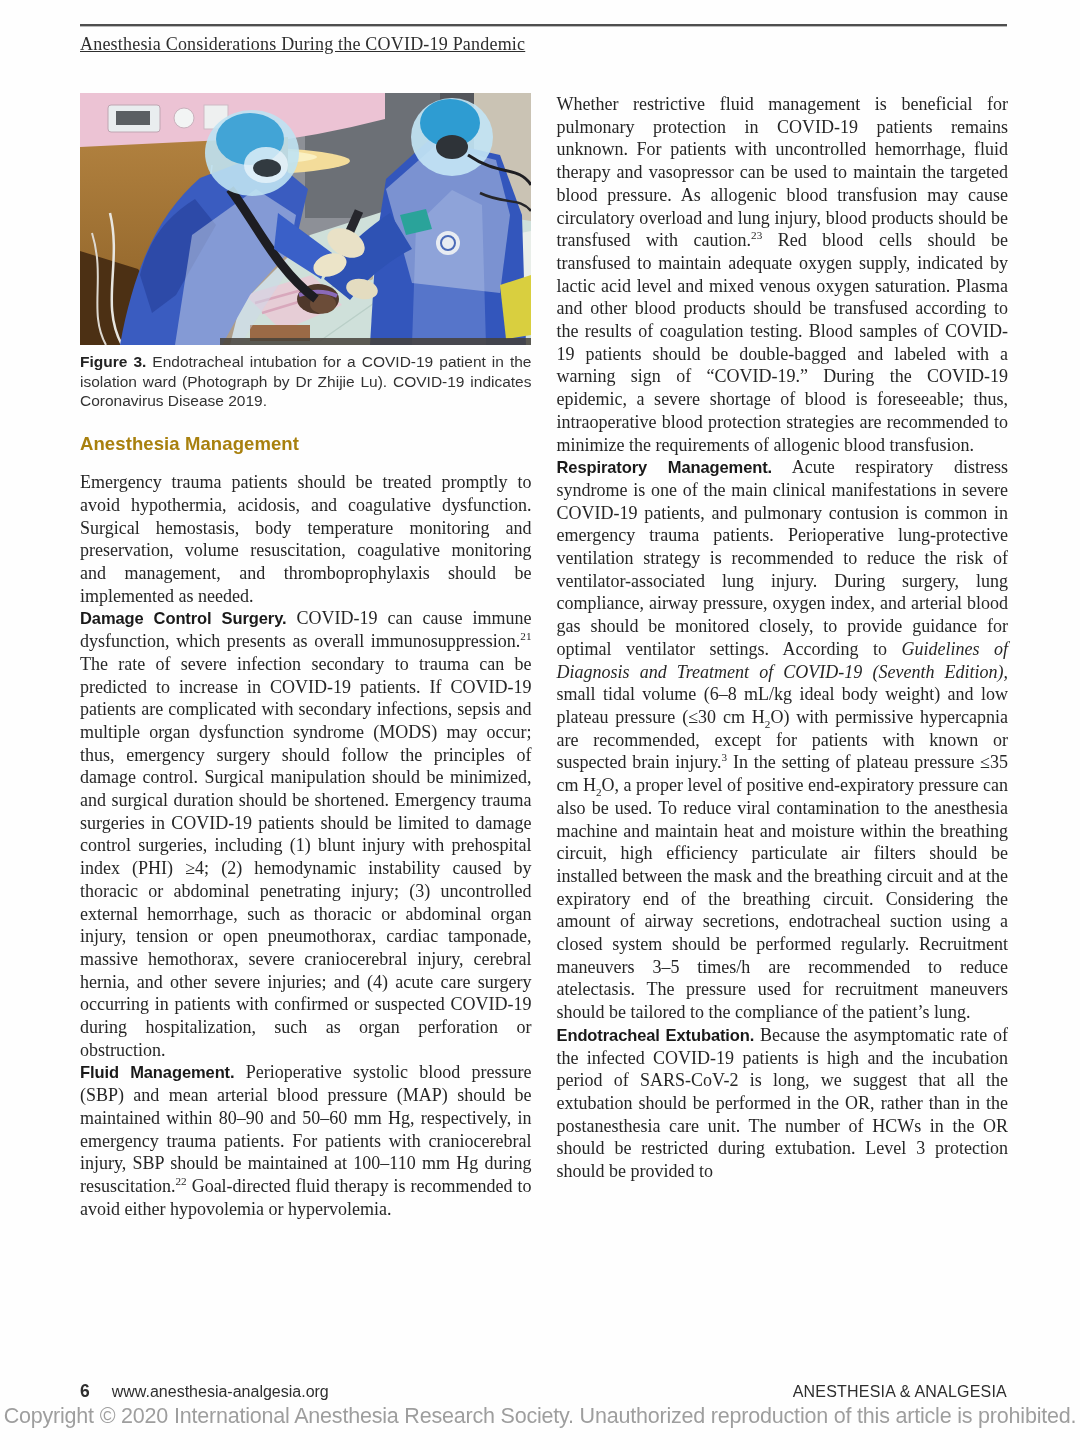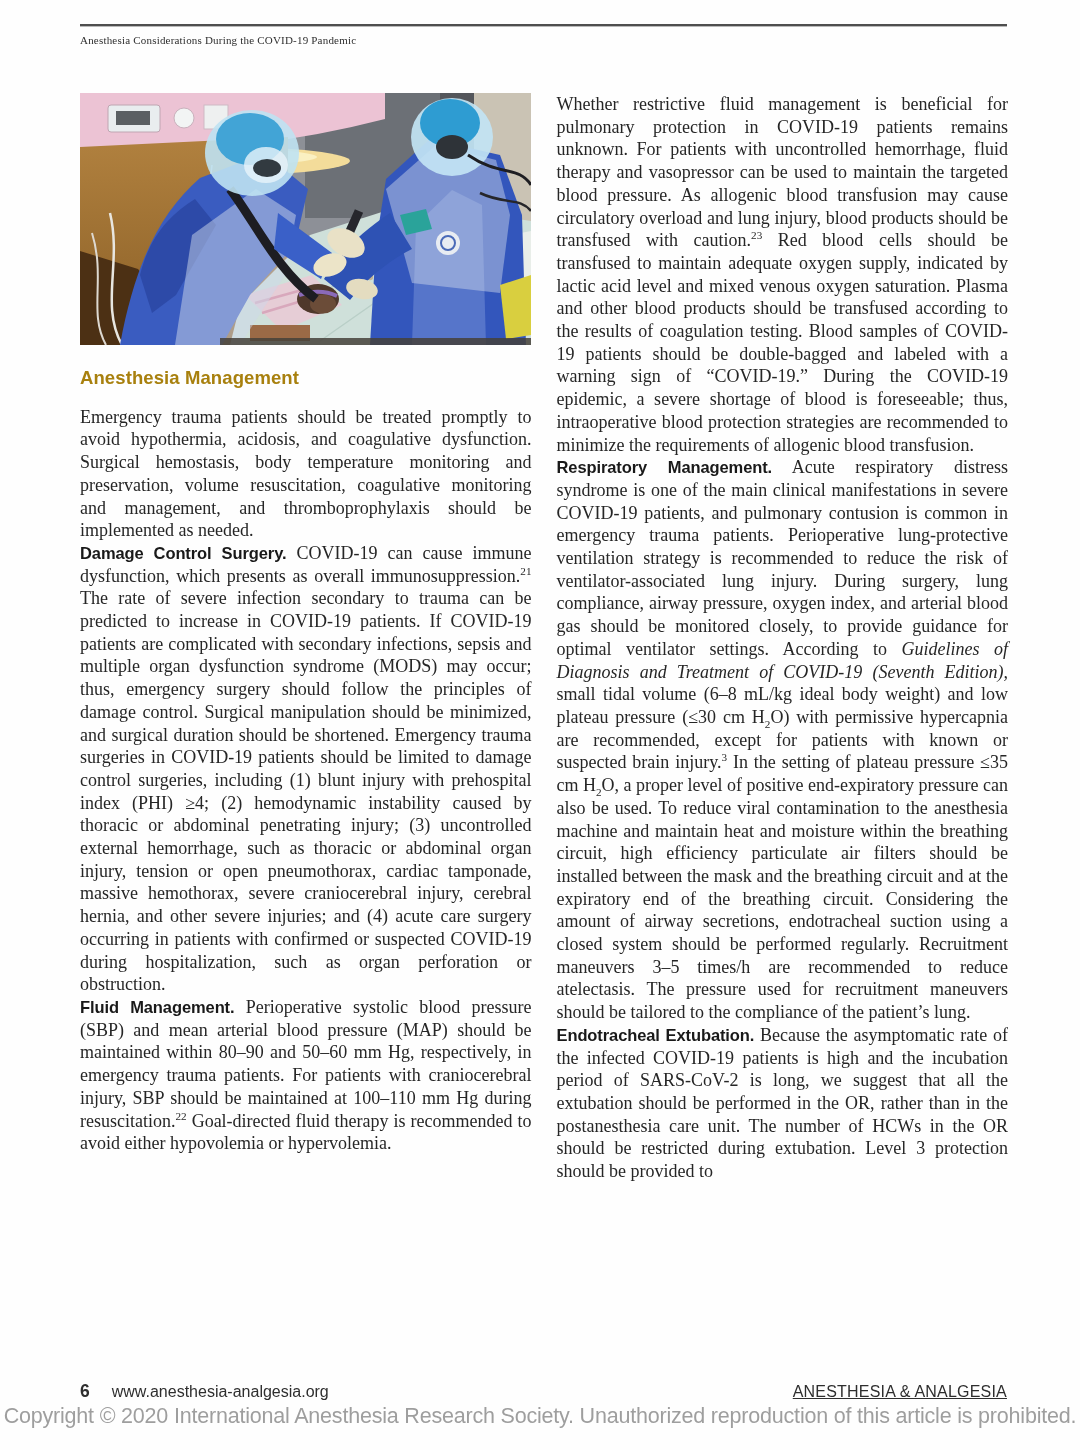--- a/index.html
+++ b/index.html
@@ -6,22 +6,22 @@
   html,body { background:#ffffff; }
   .page {
     position:relative; width:1080px; height:1450px; background:#fefefe;
     overflow:hidden; font-family:"Liberation Serif", serif;
   }
   .head-rule {
     position:absolute; left:80px; top:24px; width:927px; height:3px;
     background:var(--rule,#4e4e4e); border-bottom:1px solid #b9b9b9;
   }
   .running-head {
-    position:absolute; left:80px; top:34px; font-size:11px;
-    color:var(--running-head-text,#2e2e2e); letter-spacing:.2px;
+    position:absolute; left:80px; top:34px; font-size:18px;
+    color:var(--running-head-text,#2e2e2e); letter-spacing:.2px;text-decoration:underline;
   }
   .columns { position:absolute; left:80px; top:93px; width:928px; display:flex; gap:25px; }
   .col {
     width:451.5px; font-size:18px; line-height:22.7px; text-align:justify;
     color:var(--body-text,#262626); hyphens:auto; -webkit-hyphens:auto;
   }
   figure { margin:0; }
   .photo-wrap { width:451px; height:252px; overflow:hidden; background:#8d9097; }
   .photo-wrap svg { display:block; }
   figcaption {
@@ -44,21 +44,21 @@
   }
   sup { font-size:.62em; line-height:0; vertical-align:super; }
   sub { font-size:.62em; line-height:0; vertical-align:sub; }
   em { font-style:italic; }
   .footer-row {
     position:absolute; left:80px; top:1381px; width:927px; display:flex;
     align-items:baseline; font-family:"Liberation Sans", sans-serif; font-size:16px;
     color:var(--footer-text,#2e2e2e);
   }
   .page-number { font-weight:bold; font-size:17.5px; margin-right:22px; }
-  .journal { margin-left:auto; letter-spacing:.2px;text-decoration:underline; }
+  .journal { margin-left:auto; letter-spacing:.2px; }
   .copyright {
     position:absolute; left:0; top:1404px; width:1080px; text-align:center;
     font-family:"Liberation Sans", sans-serif; font-size:21.5px; letter-spacing:-.2px;
     color:var(--copyright-text,#9e9e9e);
   }
 </style>
 </head>
 <body>
 
 <div class="page">
@@ -142,20 +142,21 @@
             <ellipse cx="250" cy="172" rx="17" ry="11" fill="#ece4c8" transform="rotate(-18 250 172)"></ellipse>
             <ellipse cx="266" cy="150" rx="20" ry="13" fill="#e9e1c6" transform="rotate(28 266 150)"></ellipse>
             <ellipse cx="282" cy="196" rx="16" ry="10" fill="#e4dcc0" transform="rotate(12 282 196)"></ellipse>
             <path d="M320,122 L346,116 L352,136 L326,142 Z" fill="#2aa39a"></path>
             <path d="M420,192 L451,182 L451,242 L426,246 Z" fill="#d9cf3f"></path>
             <path d="M388,62 C420,84 438,72 451,92" stroke="#1e1e22" stroke-width="3" fill="none"></path>
             <path d="M400,100 C425,112 440,104 451,118" stroke="#26262a" stroke-width="2.5" fill="none"></path>
             <rect x="140" y="245" width="311" height="7" fill="#45413a" opacity="0.85"></rect>
           </svg>
         </div>
+        <figcaption><strong class="capbold">Figure 3.</strong> Endotracheal intubation for a COVID-19 patient in the isolation ward (Photograph by Dr Zhijie Lu). COVID-19 indicates Coronavirus Disease 2019.</figcaption>
       </figure>
 
       <h2 class="section-heading">Anesthesia Management</h2>
       <p class="body-para">Emergency trauma patients should be treated promptly to avoid hypothermia, acidosis, and coagulative dysfunction. Surgical hemostasis, body temperature monitoring and preservation, volume resuscitation, coagulative monitoring and management, and thromboprophylaxis should be implemented as needed.</p>
       <p class="body-para"><span class="runin">Damage Control Surgery.</span> COVID-19 can cause immune dysfunction, which presents as overall immunosuppression.<sup>21</sup> The rate of severe infection secondary to trauma can be predicted to increase in COVID-19 patients. If COVID-19 patients are complicated with secondary infections, sepsis and multiple organ dysfunction syndrome (MODS) may occur; thus, emergency surgery should follow the principles of damage control. Surgical manipulation should be minimized, and surgical duration should be shortened. Emergency trauma surgeries in COVID-19 patients should be limited to damage control surgeries, including (1) blunt injury with prehospital index (PHI) ≥4; (2) hemodynamic instability caused by thoracic or abdominal penetrating injury; (3) uncontrolled external hemorrhage, such as thoracic or abdominal organ injury, tension or open pneumothorax, cardiac tamponade, massive hemothorax, severe craniocerebral injury, cerebral hernia, and other severe injuries; and (4) acute care surgery occurring in patients with confirmed or suspected COVID-19 during hospitalization, such as organ perforation or obstruction.</p>
       <p class="body-para"><span class="runin">Fluid Management.</span> Perioperative systolic blood pressure (SBP) and mean arterial blood pressure (MAP) should be maintained within 80–90 and 50–60 mm Hg, respectively, in emergency trauma patients. For patients with craniocerebral injury, SBP should be maintained at 100–110 mm Hg during resuscitation.<sup>22</sup> Goal-directed fluid therapy is recommended to avoid either hypovolemia or hypervolemia.</p>
     </div>
 
     <div class="col">
       <p class="body-para">Whether restrictive fluid management is beneficial for pulmonary protection in COVID-19 patients remains unknown. For patients with uncontrolled hemorrhage, fluid therapy and vasopressor can be used to maintain the targeted blood pressure. As allogenic blood transfusion may cause circulatory overload and lung injury, blood products should be transfused with caution.<sup>23</sup> Red blood cells should be transfused to maintain adequate oxygen supply, indicated by lactic acid level and mixed venous oxygen saturation. Plasma and other blood products should be transfused according to the results of coagulation testing. Blood samples of COVID-19 patients should be double-bagged and labeled with a warning sign of “COVID-19.” During the COVID-19 epidemic, a severe shortage of blood is foreseeable; thus, intraoperative blood protection strategies are recommended to minimize the requirements of allogenic blood transfusion.</p>

